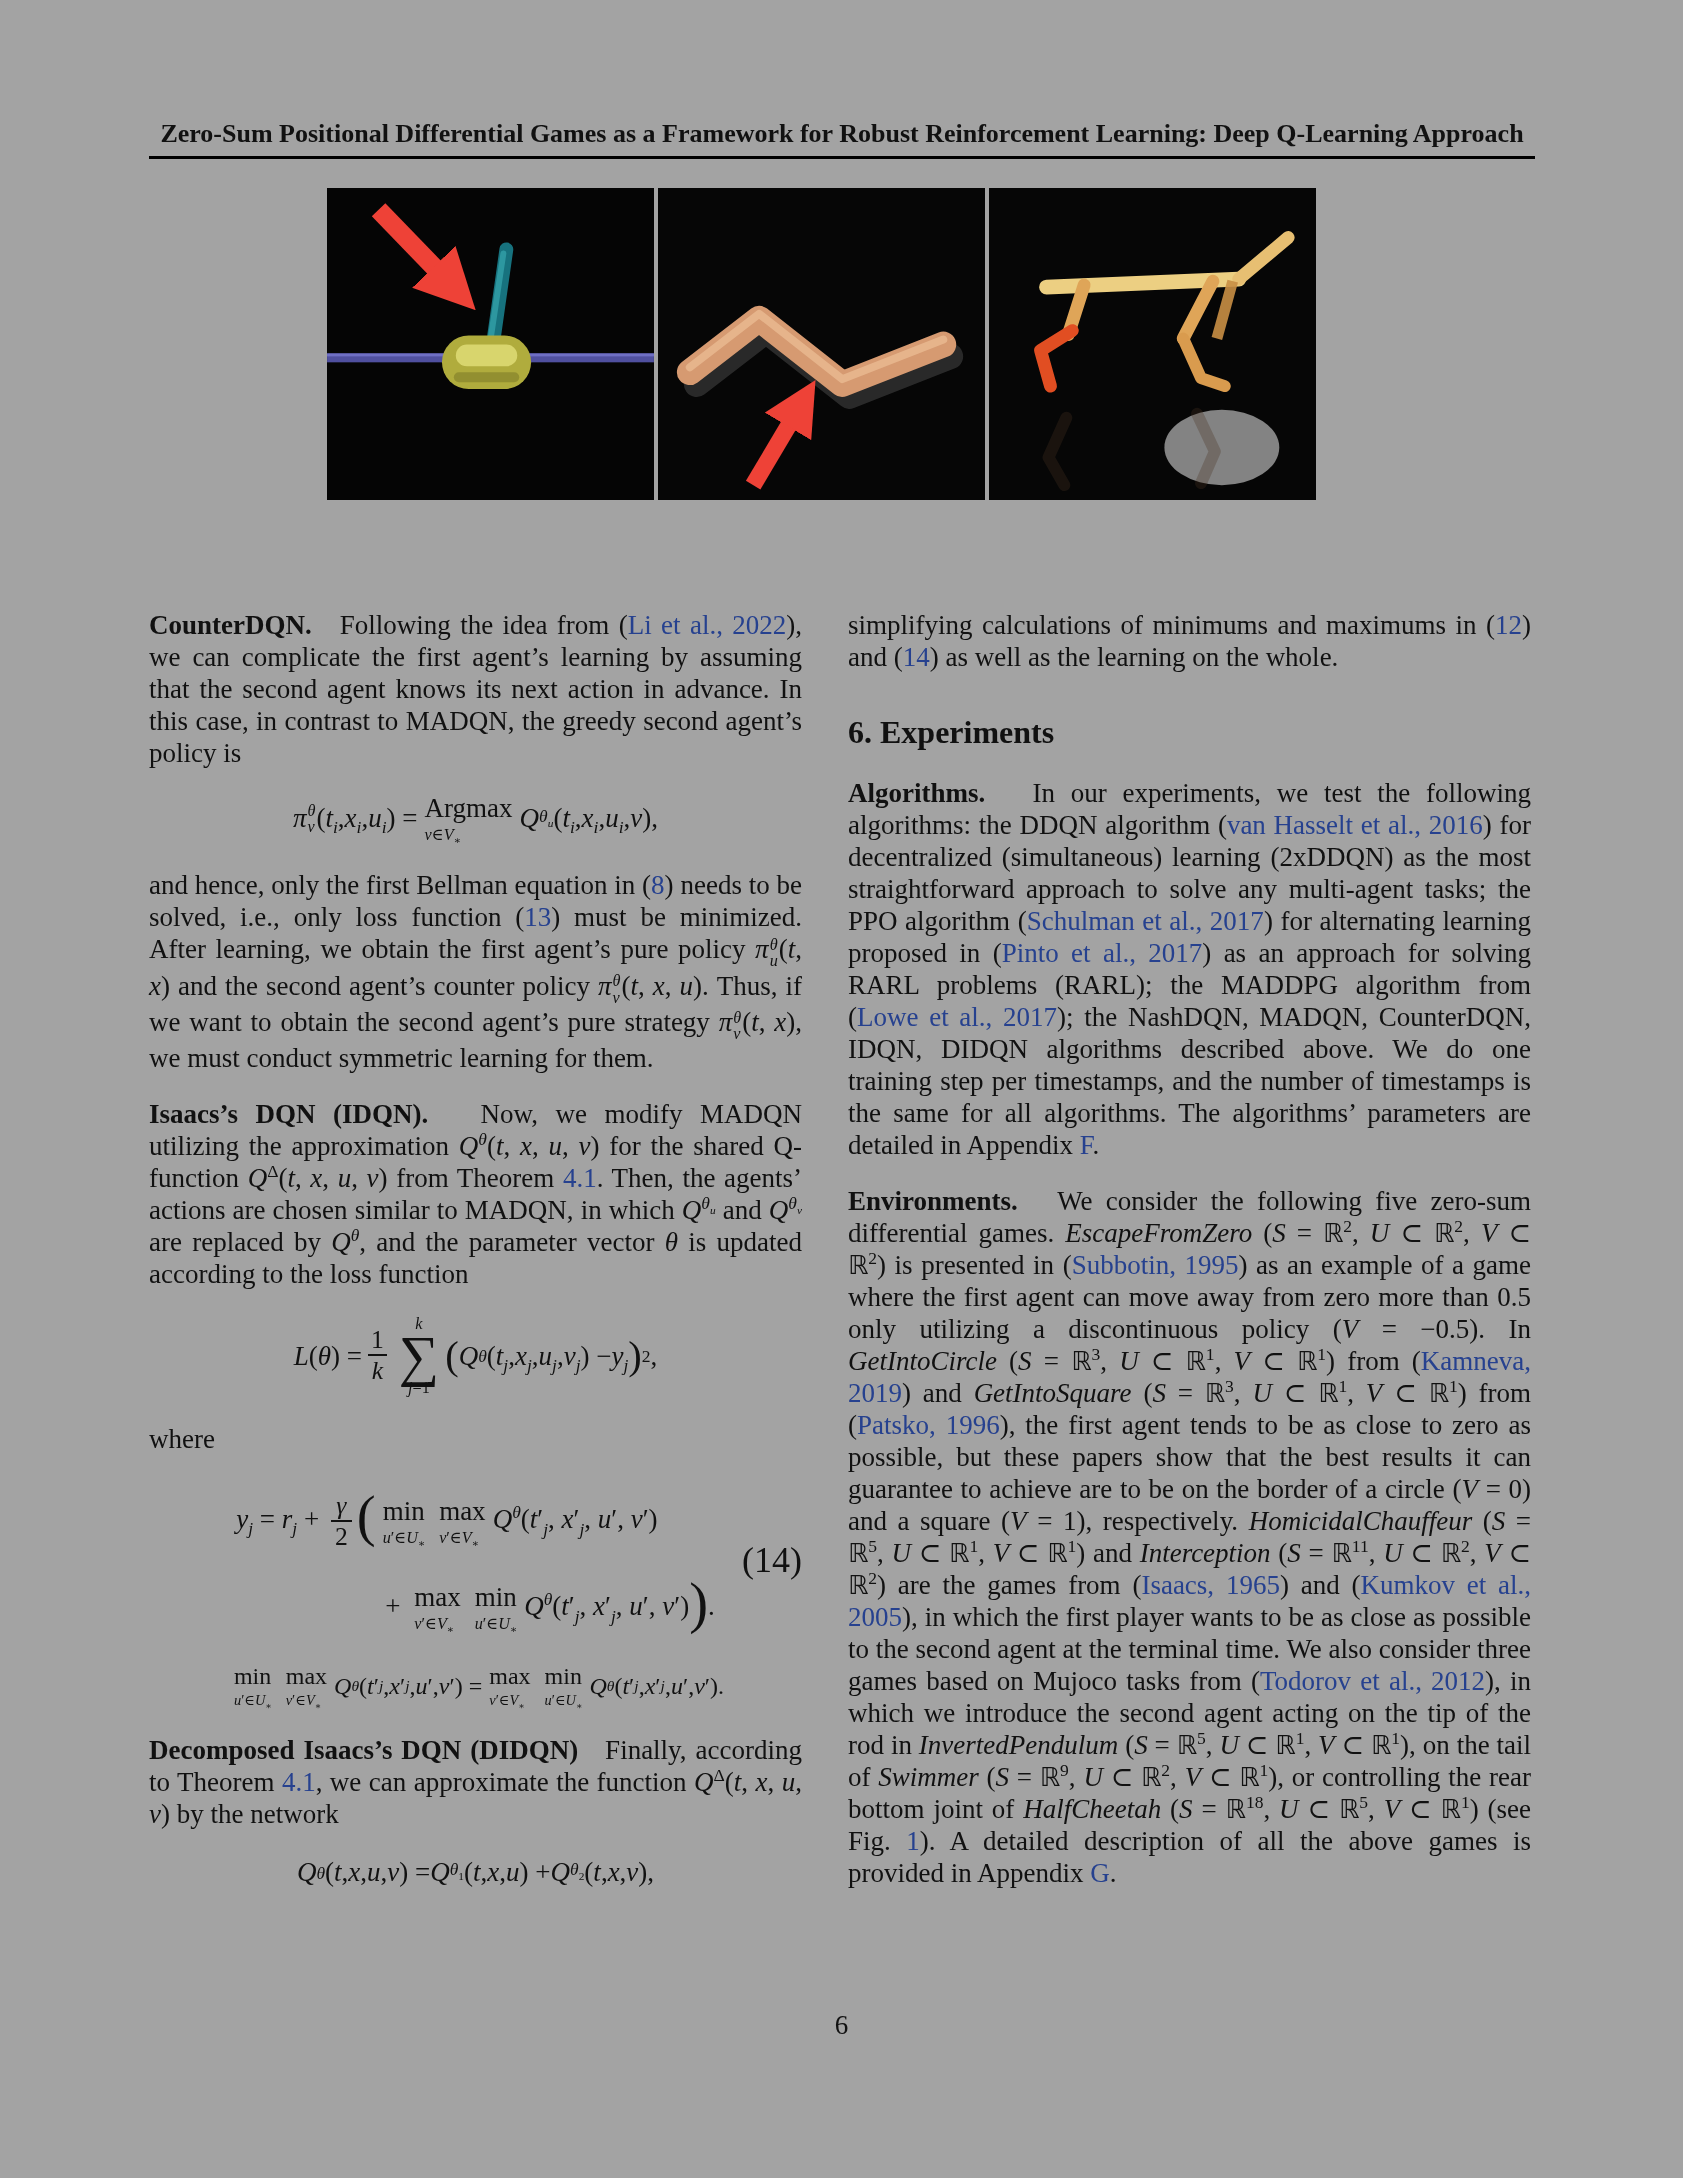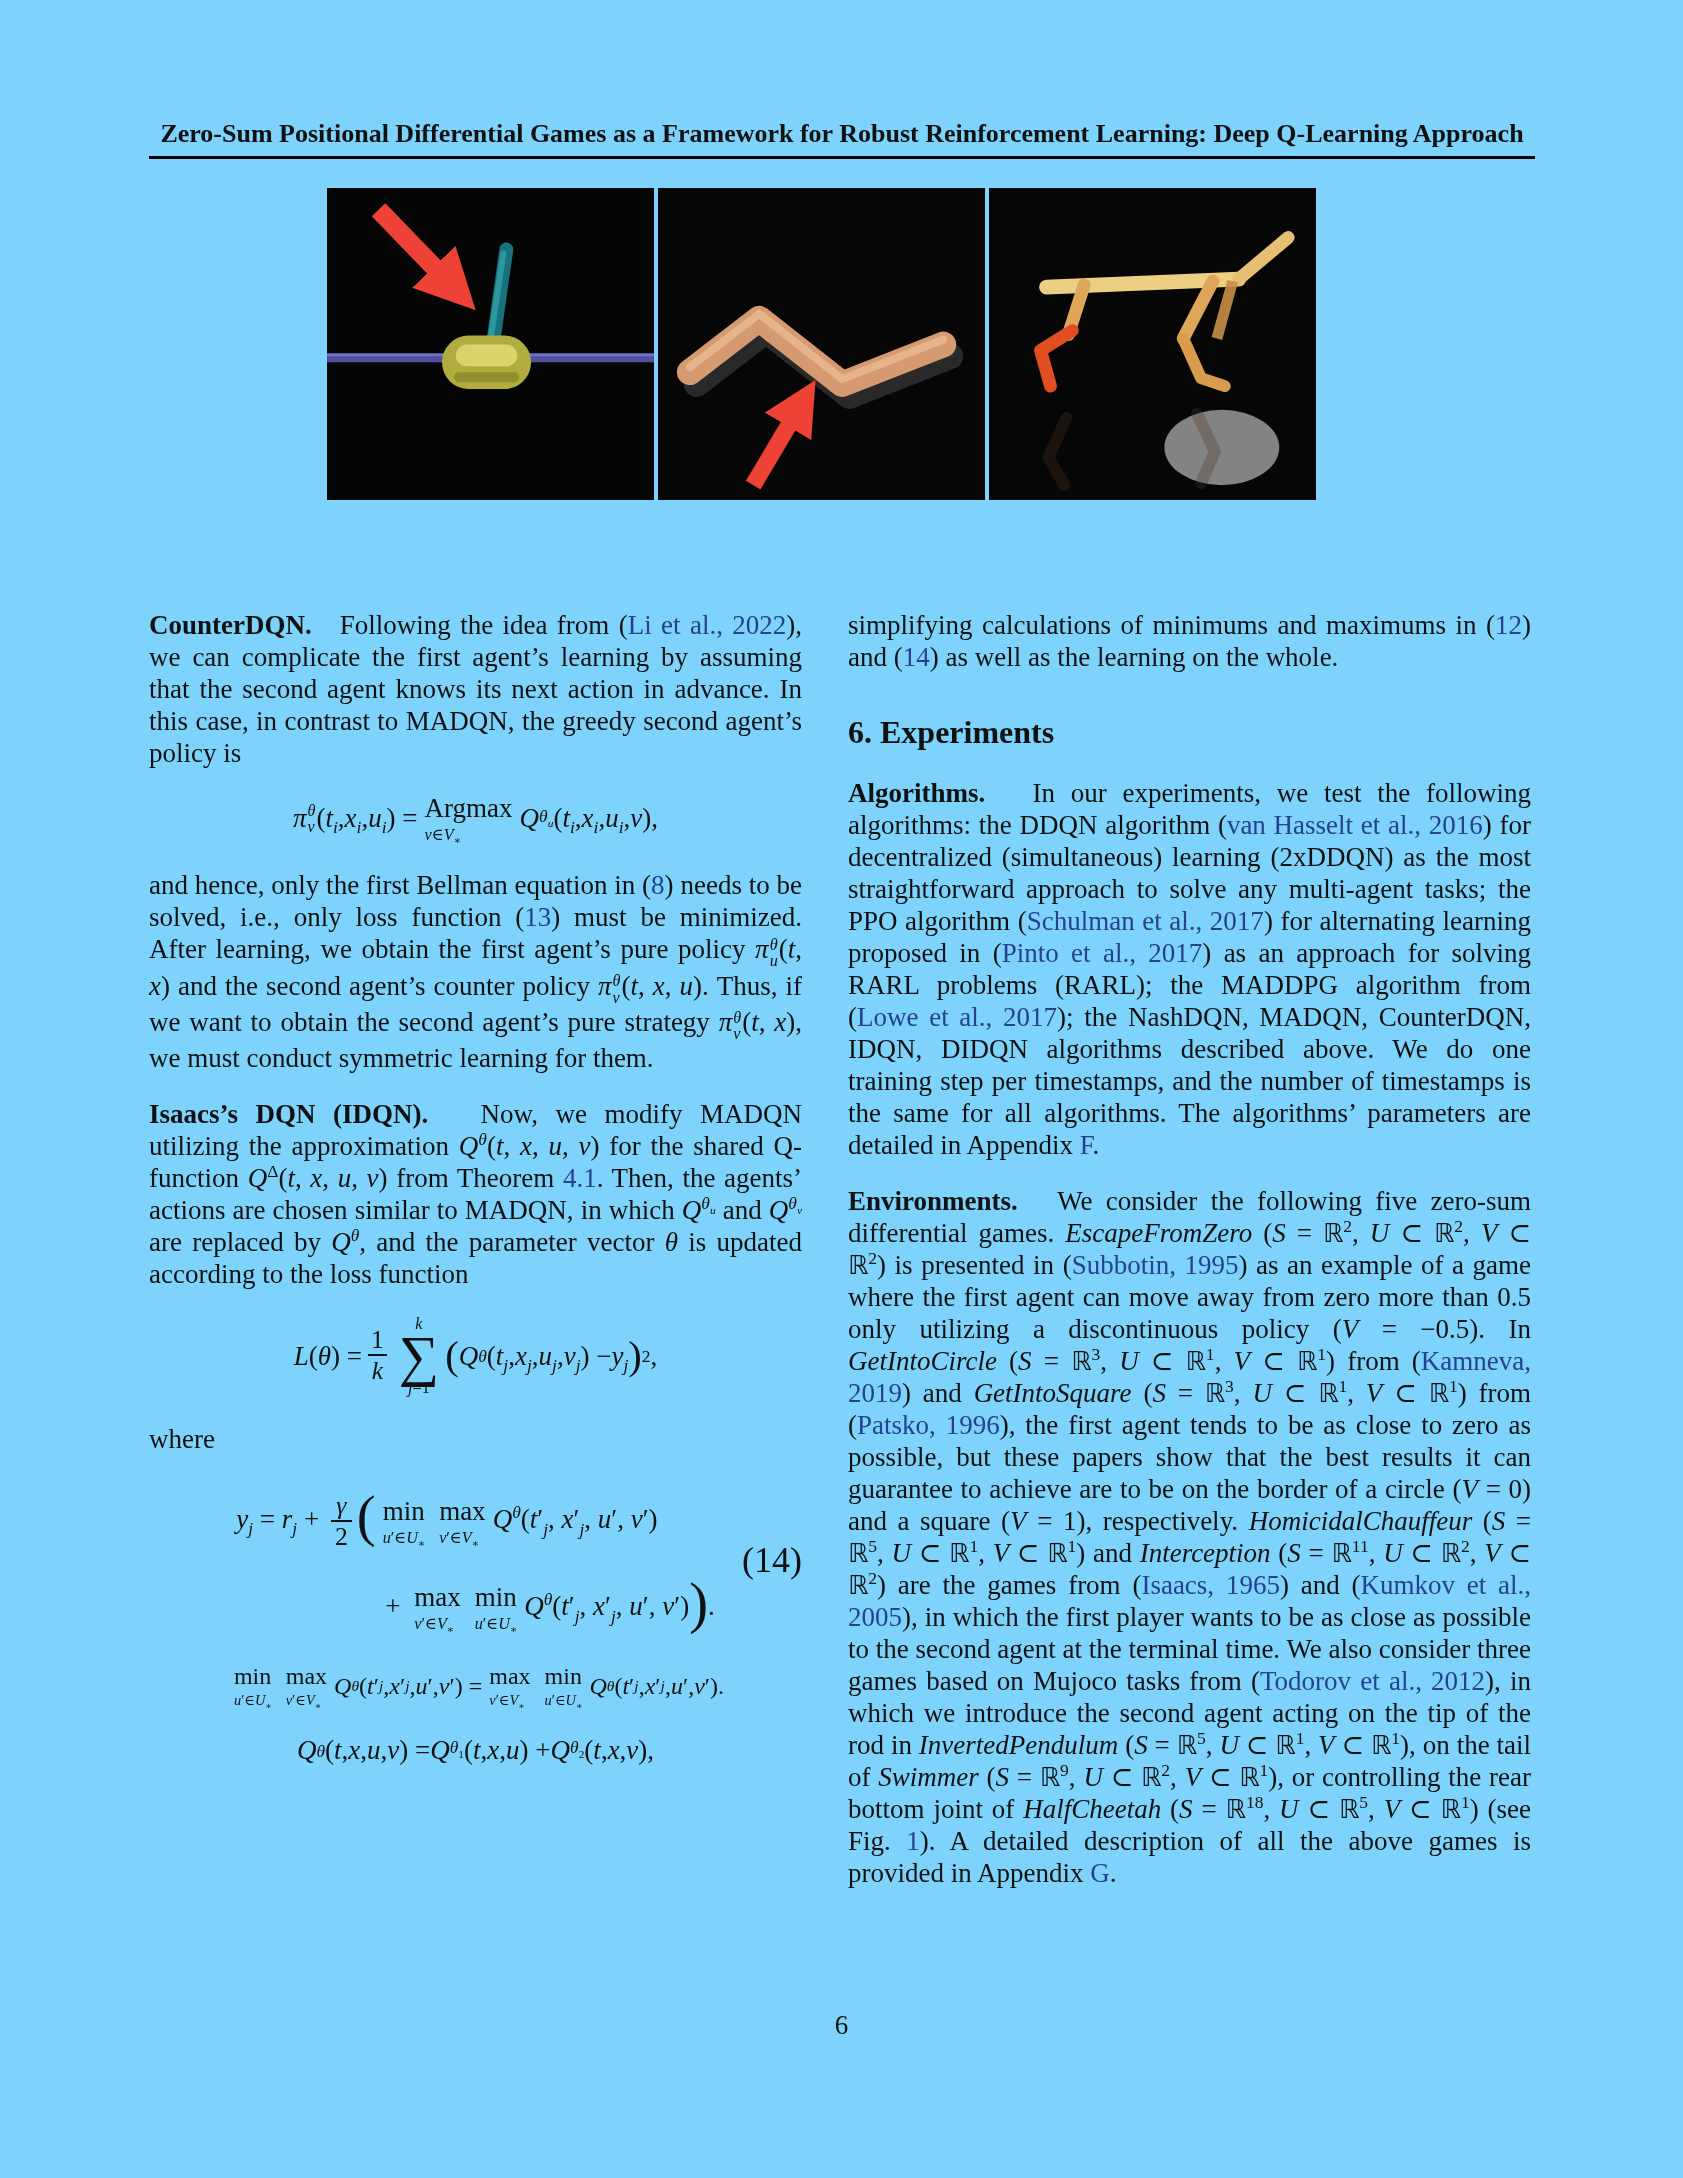--- a/index.html
+++ b/index.html
@@ -1,17 +1,17 @@
 <!DOCTYPE html>
 <html lang="en" style="--link: #26418f;"><head>
 <meta charset="utf-8">
 <style>
   html,body { margin:0; padding:0; background:#ffffff; }
   .page {
-    position:relative; width:1683px; height:2178px; background:#7dd3fc;
+    position:relative; width:1683px; height:2178px; background:#a3a3a3;
     font-family:"Liberation Serif","DejaVu Serif",serif; color:#111111;
     overflow:hidden;
   }
 
   
   .running-title {
     position:absolute; left:149px; top:119px; width:1386px;
     text-align:center; font-weight:bold; font-size:26px; line-height:30px;
   }
   .header-rule {
@@ -185,20 +185,21 @@
         </span><span class="ou">
           <span class="ou-t">max</span>
           <span class="ou-b"><i>v</i>′∈<i>V</i><sub>∗</sub></span>
         </span><i>Q</i><sup><i>θ</i></sup>(<i>t</i>′<sub><i>j</i></sub>, <i>x</i>′<sub><i>j</i></sub>, <i>u</i>′, <i>v</i>′) = <span class="ou">
           <span class="ou-t">max</span>
           <span class="ou-b"><i>v</i>′∈<i>V</i><sub>∗</sub></span>
         </span><span class="ou">
           <span class="ou-t">min</span>
           <span class="ou-b"><i>u</i>′∈<i>U</i><sub>∗</sub></span>
         </span><i>Q</i><sup><i>θ</i></sup>(<i>t</i>′<sub><i>j</i></sub>, <i>x</i>′<sub><i>j</i></sub>, <i>u</i>′, <i>v</i>′).</div>
+    <p><b>Decomposed Isaacs’s DQN (DIDQN)</b>&nbsp;&nbsp; Finally, according to Theorem <a class="cite">4.1</a>, we can approximate the function <i>Q</i><sup>Δ</sup>(<i>t</i>, <i>x</i>, <i>u</i>, <i>v</i>) by the network</p>
     <div class="eq"><i>Q</i><sup><i>θ</i></sup>(<i>t</i>, <i>x</i>, <i>u</i>, <i>v</i>) = <i>Q</i><sup><i>θ</i><sub>1</sub></sup>(<i>t</i>, <i>x</i>, <i>u</i>) + <i>Q</i><sup><i>θ</i><sub>2</sub></sup>(<i>t</i>, <i>x</i>, <i>v</i>),</div>
   </div>
 
   <div class="col col-right">
     <p>simplifying calculations of minimums and maximums in (<a class="cite">12</a>) and (<a class="cite">14</a>) as well as the learning on the whole.</p>
     <h2 class="sec">6. Experiments</h2>
     <p><b>Algorithms.</b>&nbsp;&nbsp; In our experiments, we test the following algorithms: the DDQN algorithm (<a class="cite">van Hasselt et al., 2016</a>) for decentralized (simultaneous) learning (2xDDQN) as the most straightforward approach to solve any multi-agent tasks; the PPO algorithm (<a class="cite">Schulman et al., 2017</a>) for alternating learning proposed in (<a class="cite">Pinto et al., 2017</a>) as an approach for solving RARL problems (RARL); the MADDPG algorithm from (<a class="cite">Lowe et al., 2017</a>); the NashDQN, MADQN, CounterDQN, IDQN, DIDQN algorithms described above. We do one training step per timestamps, and the number of timestamps is the same for all algorithms. The algorithms’ parameters are detailed in Appendix <a class="cite">F</a>.</p>
     <p><b>Environments.</b>&nbsp;&nbsp; We consider the following five zero-sum differential games. <i>EscapeFromZero</i> (<i class="cal">S</i> = <span class="bb">ℝ</span><sup>2</sup>, <i class="cal">U</i> ⊂ <span class="bb">ℝ</span><sup>2</sup>, <i class="cal">V</i> ⊂ <span class="bb">ℝ</span><sup>2</sup>) is presented in (<a class="cite">Subbotin, 1995</a>) as an example of a game where the first agent can move away from zero more than 0.5 only utilizing a discontinuous policy (<i>V</i> = −0.5). In <i>GetIntoCircle</i> (<i class="cal">S</i> = <span class="bb">ℝ</span><sup>3</sup>, <i class="cal">U</i> ⊂ <span class="bb">ℝ</span><sup>1</sup>, <i class="cal">V</i> ⊂ <span class="bb">ℝ</span><sup>1</sup>) from (<a class="cite">Kamneva, 2019</a>) and <i>GetIntoSquare</i> (<i class="cal">S</i> = <span class="bb">ℝ</span><sup>3</sup>, <i class="cal">U</i> ⊂ <span class="bb">ℝ</span><sup>1</sup>, <i class="cal">V</i> ⊂ <span class="bb">ℝ</span><sup>1</sup>) from (<a class="cite">Patsko, 1996</a>), the first agent tends to be as close to zero as possible, but these papers show that the best results it can guarantee to achieve are to be on the border of a circle (<i>V</i> = 0) and a square (<i>V</i> = 1), respectively. <i>HomicidalChauffeur</i> (<i class="cal">S</i> = <span class="bb">ℝ</span><sup>5</sup>, <i class="cal">U</i> ⊂ <span class="bb">ℝ</span><sup>1</sup>, <i class="cal">V</i> ⊂ <span class="bb">ℝ</span><sup>1</sup>) and <i>Interception</i> (<i class="cal">S</i> = <span class="bb">ℝ</span><sup>11</sup>, <i class="cal">U</i> ⊂ <span class="bb">ℝ</span><sup>2</sup>, <i class="cal">V</i> ⊂ <span class="bb">ℝ</span><sup>2</sup>) are the games from (<a class="cite">Isaacs, 1965</a>) and (<a class="cite">Kumkov et al., 2005</a>), in which the first player wants to be as close as possible to the second agent at the terminal time. We also consider three games based on Mujoco tasks from (<a class="cite">Todorov et al., 2012</a>), in which we introduce the second agent acting on the tip of the rod in <i>InvertedPendulum</i> (<i class="cal">S</i> = <span class="bb">ℝ</span><sup>5</sup>, <i class="cal">U</i> ⊂ <span class="bb">ℝ</span><sup>1</sup>, <i class="cal">V</i> ⊂ <span class="bb">ℝ</span><sup>1</sup>), on the tail of <i>Swimmer</i> (<i class="cal">S</i> = <span class="bb">ℝ</span><sup>9</sup>, <i class="cal">U</i> ⊂ <span class="bb">ℝ</span><sup>2</sup>, <i class="cal">V</i> ⊂ <span class="bb">ℝ</span><sup>1</sup>), or controlling the rear bottom joint of <i>HalfCheetah</i> (<i class="cal">S</i> = <span class="bb">ℝ</span><sup>18</sup>, <i class="cal">U</i> ⊂ <span class="bb">ℝ</span><sup>5</sup>, <i class="cal">V</i> ⊂ <span class="bb">ℝ</span><sup>1</sup>) (see Fig. <a class="cite">1</a>). A detailed description of all the above games is provided in Appendix <a class="cite">G</a>.</p>
   </div>
 

